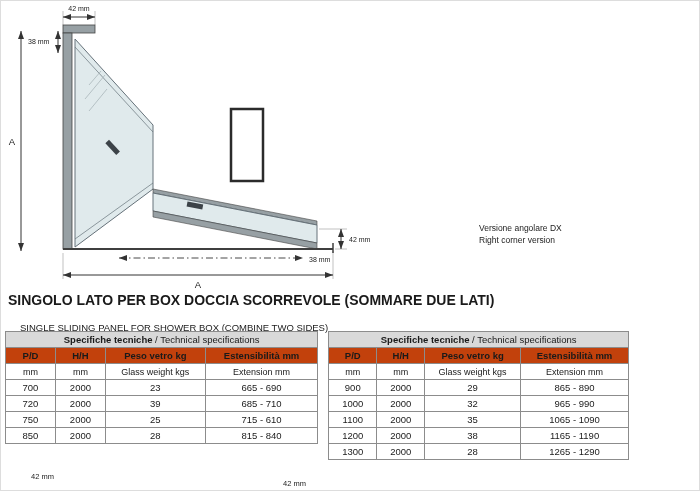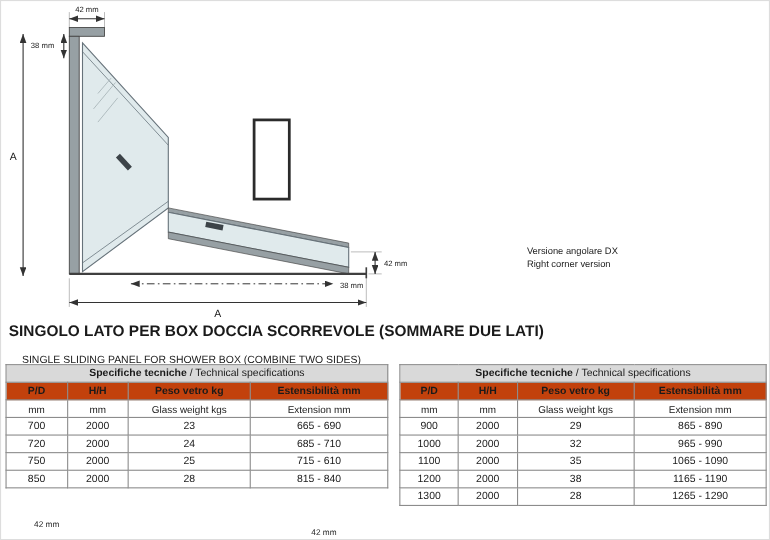--- a/index.html
+++ b/index.html
@@ -3,21 +3,21 @@
 <meta charset="utf-8">
 <style>
   html,body{margin:0;padding:0;background:#fff;}
   body{font-family:"Liberation Sans",sans-serif;color:#1a1a1a;}
   .page{position:relative;width:700px;height:491px;background:#fff;border:1px solid #ddd;box-sizing:border-box;overflow:hidden;}
   .diagram-wrap{position:absolute;left:0;top:0;width:700px;height:290px;}
   svg text{font-family:"Liberation Sans",sans-serif;fill:#222;}
   .titles{position:absolute;left:7px;top:291px;line-height:1.25;}
   .title-it{font-size:14px;font-weight:bold;margin:0;}
   .title-en{font-size:9.5px;font-weight:normal;margin:12px;}
-  .tables-row{position:absolute;left:4px;top:330px;width:692px;display:flex;gap:10px;align-items:flex-start;}
+  .tables-row{position:absolute;left:4px;top:330px;width:624px;display:flex;gap:10px;align-items:flex-start;}
   table.spec{border-collapse:collapse;table-layout:fixed;}
   table.spec.left{width:348px;}
   table.spec.right{width:334px;}
   table.spec th, table.spec td{border:1px solid #8c8c8c;text-align:center;padding:1.5px 2px;font-size:9.5px;line-height:12px;}
   th.th-main{background:#d9d9d9;font-weight:normal;padding:2.5px 2px;}
   tr.col-head th{font-weight:bold;background:#c2410c;}
   tr.col-sub th{font-weight:normal;font-size:9px;background:#fff;}
   td{background:#fff;}
   .footer-dim{position:absolute;font-size:7.5px;color:#222;}
   .footer-dim.f-left{left:30px;top:471px;}
@@ -128,21 +128,21 @@
       <tbody>
           <tr>
             <td>700</td>
             <td>2000</td>
             <td>23</td>
             <td>665 - 690</td>
           </tr>
           <tr>
             <td>720</td>
             <td>2000</td>
-            <td>24</td>
+            <td>39</td>
             <td>685 - 710</td>
           </tr>
           <tr>
             <td>750</td>
             <td>2000</td>
             <td>25</td>
             <td>715 - 610</td>
           </tr>
           <tr>
             <td>850</td>

